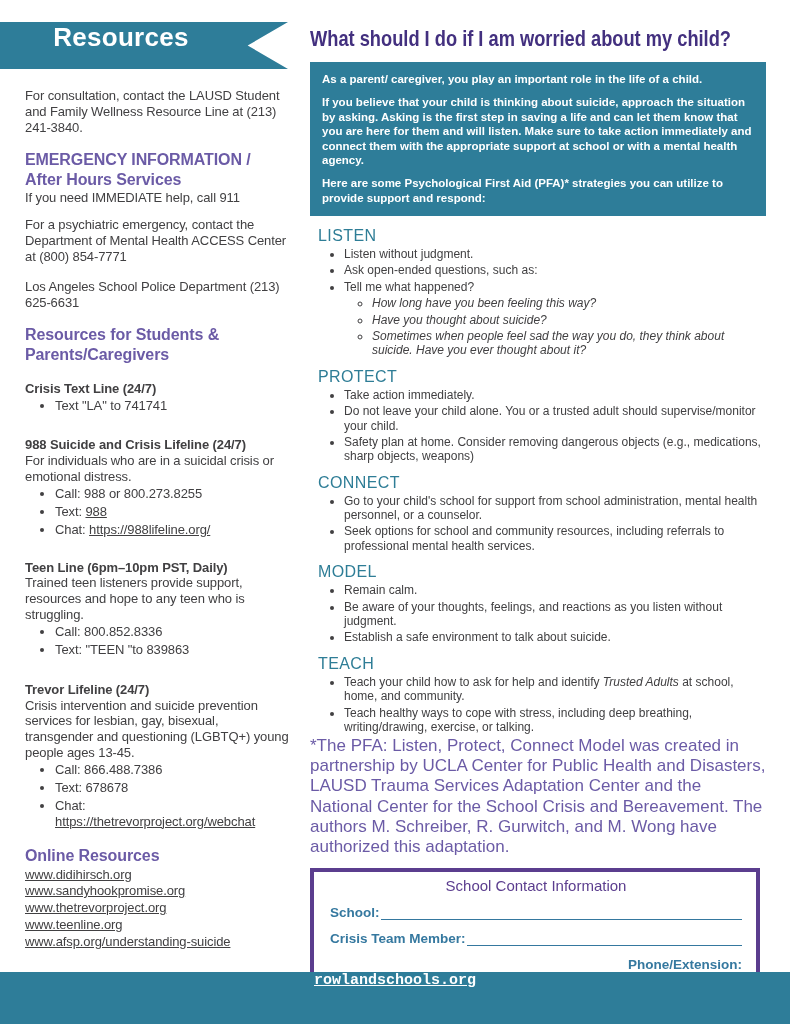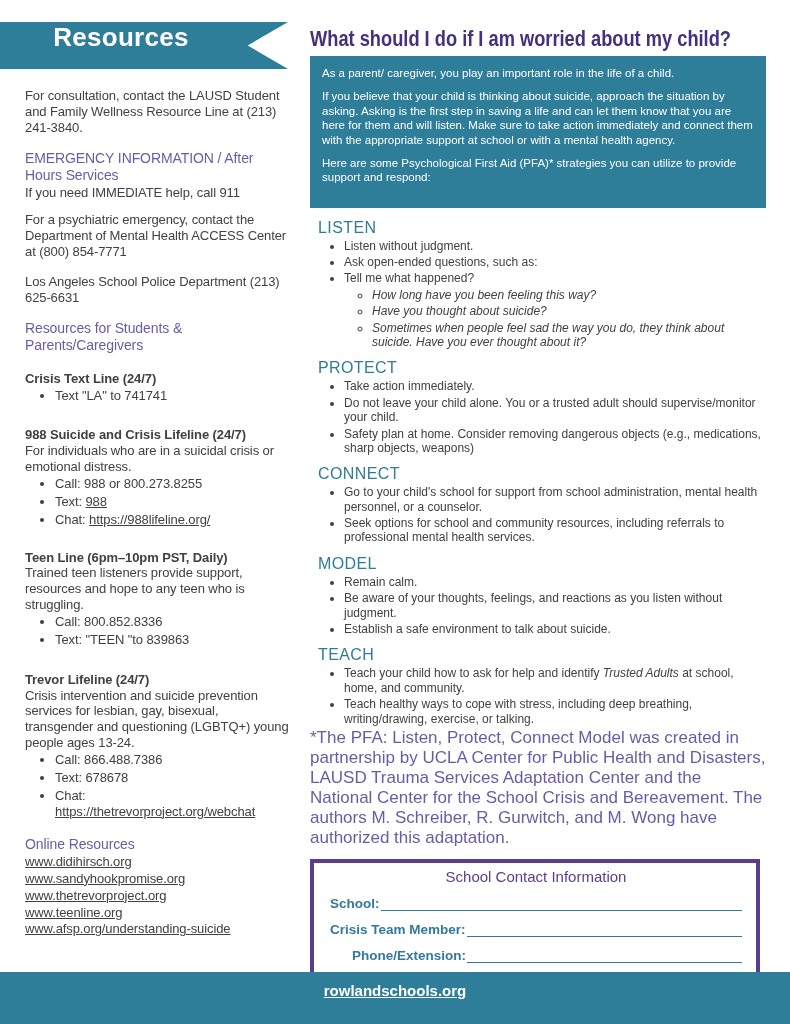--- a/index.html
+++ b/index.html
@@ -16,65 +16,65 @@
     background:var(--teal,#2e7d99);
     clip-path:polygon(0 0,100% 0,86% 50%,100% 100%,0 100%);
     display:flex; align-items:flex-start; justify-content:center;
     padding-right:46px;
   }
   .banner h1 { color:#fff; font-size:26px; font-weight:bold; letter-spacing:.3px; }
 
   
   .left-col { position:absolute; left:25px; top:88px; width:264px; font-size:13px; line-height:1.22; letter-spacing:-.1px; }
   .left-col p { margin-bottom:0; }
-  .purple-heading { color:var(--heading-purple,#6b5ba6); font-size:14px; font-weight:normal; line-height:1.25; margin-top:14px; }
+  .purple-heading { color:var(--heading-purple,#6b5ba6); font-size:16px; font-weight:bold; line-height:1.25; margin-top:14px; }
   .mt12 { margin-top:12px; } .mt14 { margin-top:14px; } .mt16 { margin-top:16px; }
   .mt22 { margin-top:22px; } .mt24 { margin-top:24px; }
   .res-title { font-weight:bold; }
   ul.bullets { list-style:disc; margin:1px 0 0 0; padding-left:30px; }
   ul.bullets li { margin-bottom:2px; }
   .ul-link { text-decoration:underline; color:inherit; cursor:pointer; }
   .online-links { list-style:none; padding:0; margin-top:1px; }
   .online-links li { text-decoration:underline; cursor:pointer; margin-bottom:1px; }
 
   
   .right-col { position:absolute; left:310px; top:26px; width:456px; }
   .main-title { color:var(--title-purple,#43307f); font-size:22px; font-weight:bold; white-space:nowrap; }
   .main-title span { display:inline-block; transform:scaleX(.83); transform-origin:0 50%; }
   .intro-box {
-    margin-top:4px; background:var(--teal,#2e7d99); color:#fff;
-    padding:10px 12px 23px 12px; font-weight:normal; font-size:11.5px; line-height:1.25;
+    margin-top:10px; background:var(--teal,#2e7d99); color:#fff;
+    padding:10px 12px 11px 12px; font-weight:bold; font-size:11.5px; line-height:1.25;
   }
   .intro-box p + p { margin-top:9px; }
 
   .pfa-section { margin-top:10px; padding-left:8px; }
   .pfa-section:first-of-type { margin-top:11px; }
   .pfa-heading { color:var(--teal-heading,#2e7d96); font-size:16px; font-weight:normal; letter-spacing:.4px; }
   .pfa-section ul { list-style:disc; margin-top:2px; padding-left:26px; font-size:12px; line-height:1.2; }
   .pfa-section ul li { margin-bottom:2px; }
   .pfa-section ul.sub { list-style:circle; font-style:italic; padding-left:28px; margin-top:2px; }
 
   .footnote { color:var(--heading-purple,#6b5ba6); font-size:17px; line-height:1.18; }
 
   .contact-box {
     margin-top:11px; border:4px solid var(--box-border-purple,#5b3d8e);
     padding:5px 14px 12px 16px; width:450px;
   }
   .contact-title { text-align:center; color:var(--box-border-purple,#5b3d8e); font-size:15px; font-weight:normal; }
   .contact-row { display:flex; align-items:flex-end; margin-top:11px; }
-  .contact-row.indent { padding-left:22px; }
+  .contact-row.indent { padding-left:22px;flex-direction:column; }
   .contact-label { color:var(--field-label-blue,#35789f); font-weight:bold; font-size:13.5px; white-space:nowrap; }
   .contact-line { flex:1; border-bottom:1.5px solid var(--field-label-blue,#35789f); height:14px; margin-left:1px; }
 
   
   .footer {
     position:absolute; left:0; bottom:0; width:790px; height:52px;
     background:var(--teal,#2e7d99); display:flex; justify-content:center;
   }
-  .footer a { color:#fff; font-weight:bold; font-size:15px; text-decoration:underline; margin-top:10px; cursor:pointer; height:20px; }
+  .footer a { color:#fff; font-weight:bold; font-size:15px; text-decoration:underline; cursor:pointer; height:20px;font-family:Liberation Mono, monospace; }
 </style>
 </head>
 <body>
 
 <div class="page">
 
   <div class="banner">
     <h1>Resources</h1>
   </div>
 
@@ -111,21 +111,21 @@
       <div class="res-title">Teen Line (6pm–10pm PST, Daily)</div>
       <div>Trained teen listeners provide support, resources and hope to any teen who is struggling.</div>
       <ul class="bullets">
           <li>Call: 800.852.8336</li>
           <li>Text: "TEEN "to 839863</li>
         </ul>
     </div>
 
     <div class="mt24">
       <div class="res-title">Trevor Lifeline (24/7)</div>
-      <div>Crisis intervention and suicide prevention services for lesbian, gay, bisexual, transgender and questioning (LGBTQ+) young people ages 13-24.</div>
+      <div>Crisis intervention and suicide prevention services for lesbian, gay, bisexual, transgender and questioning (LGBTQ+) young people ages 13-45.</div>
       <ul class="bullets">
           <li>Call: 866.488.7386</li>
           <li>Text: 678678</li>
         </ul>
       <ul class="bullets">
         <li>
           <span>Chat:</span>
           <div><a class="ul-link">https://thetrevorproject.org/webchat</a></div>
         </li>
       </ul>

